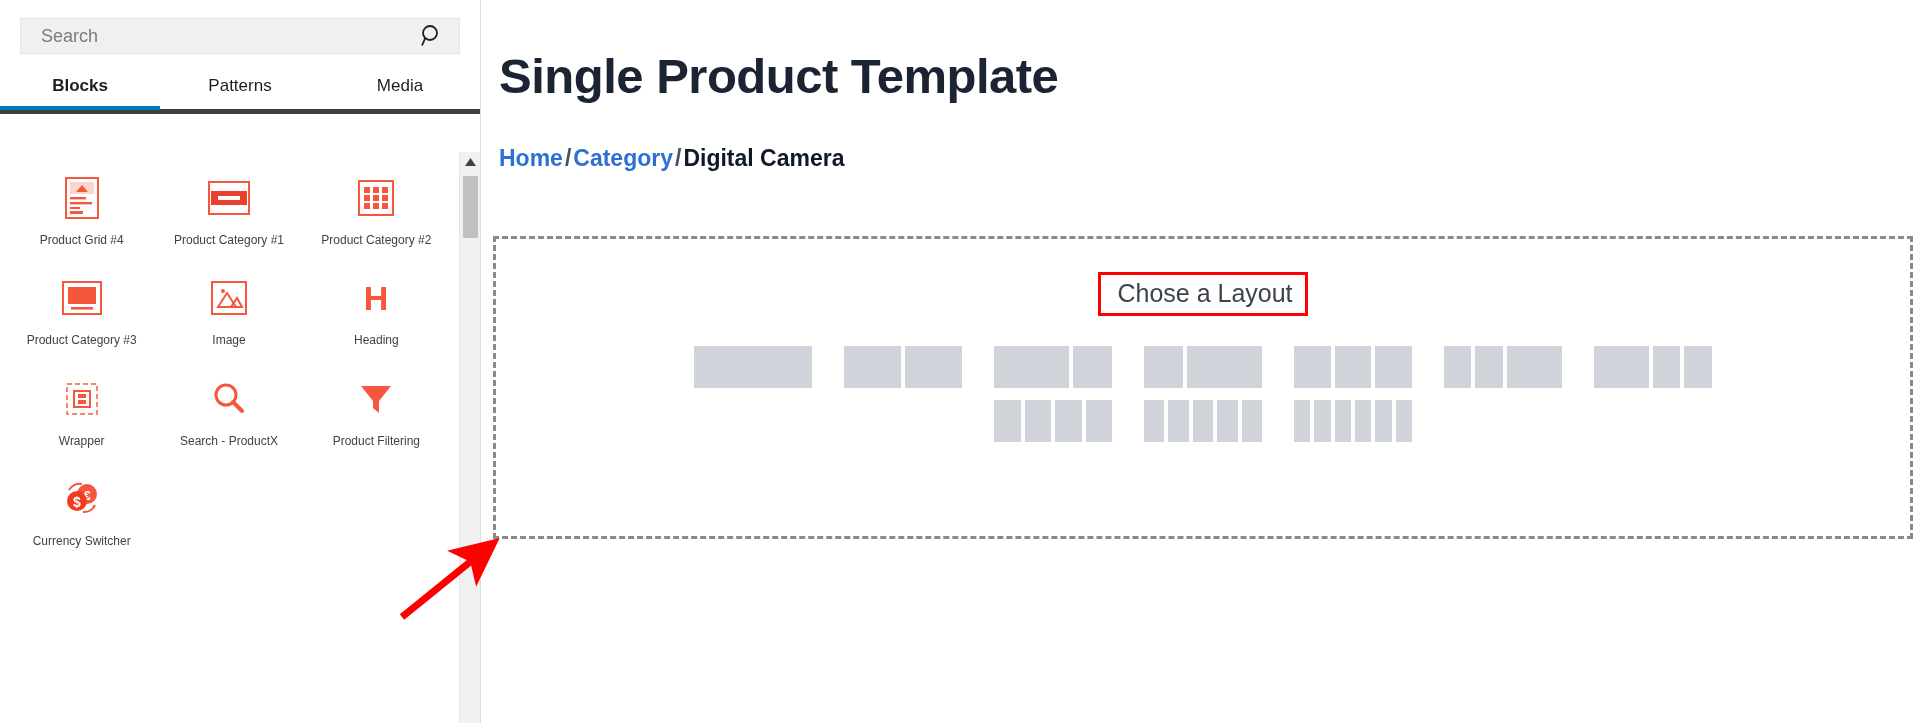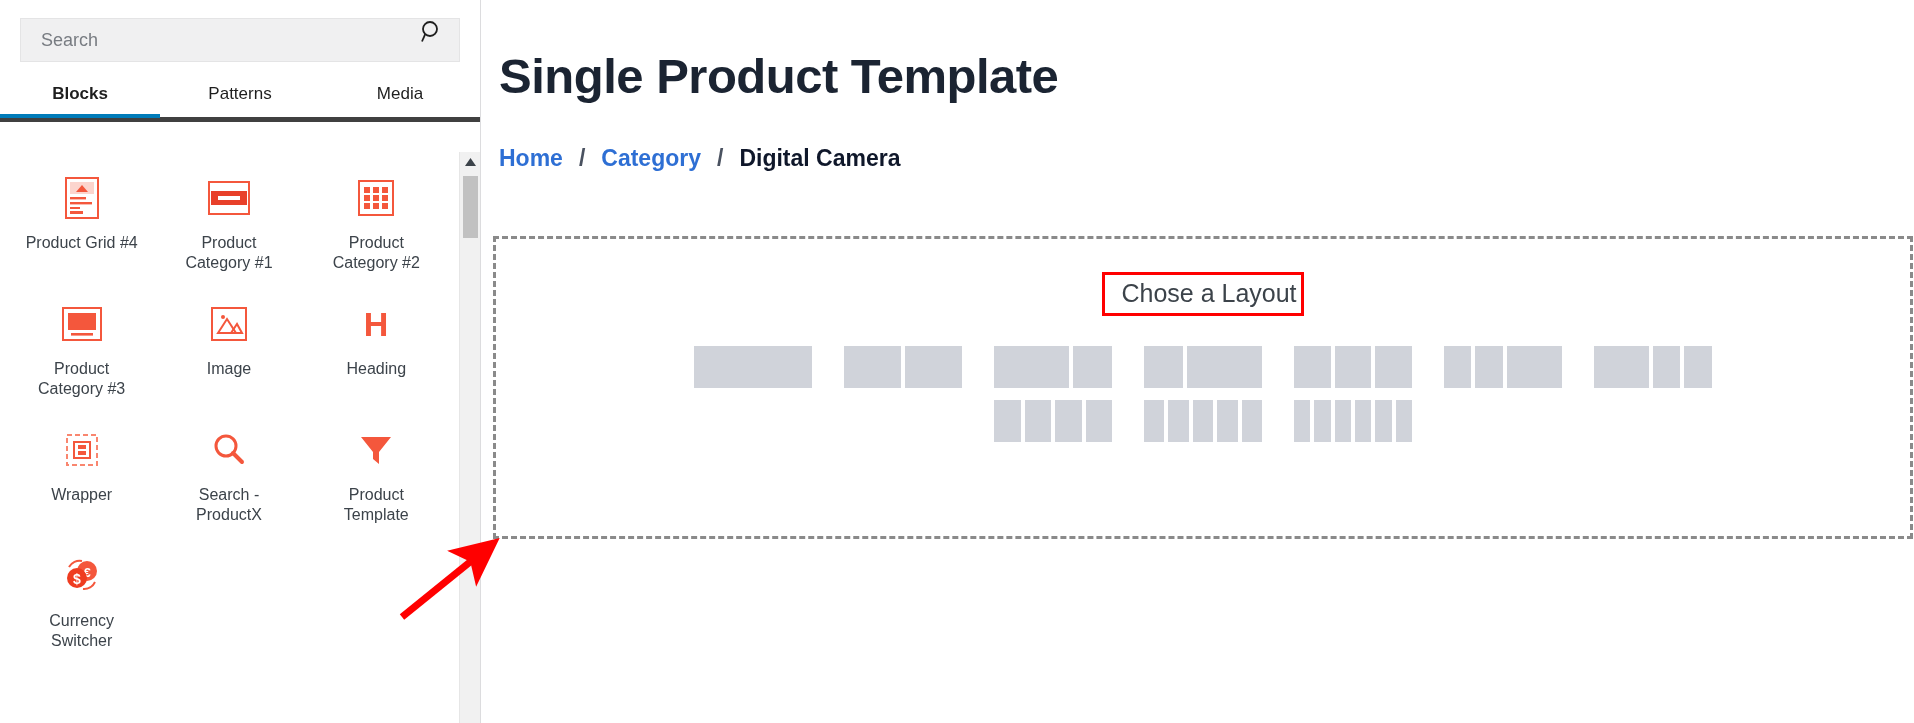--- a/index.html
+++ b/index.html
@@ -18,22 +18,22 @@
     background: #ffffff;
     border-right: 1px solid #dcdcde;
     position: relative;
     flex: 0 0 481px;
   }
   .search-wrap { padding: 18px 20px 0 20px; }
   .search-box {
     position: relative;
     background: #f0f0f1;
     border: 1px solid #e4e4e5;
-    height: 44px;
-    display: flex; 
+    height: 36px;
+    display: flex; align-items: center;
     padding: 0 14px 0 18px;
   }
   .search-box input {
     border: 0; background: transparent; outline: none;
     font-family: "Liberation Sans", sans-serif;
     font-size: 18px; color: #2c3338; flex: 1;
   }
   .search-box input::placeholder { color: #787c82; }
   .search-ico { width: 26px; height: 26px; flex: 0 0 26px; }
 
@@ -70,21 +70,21 @@
   .block-item {
     display: flex; flex-direction: column;
     align-items: center; justify-content: flex-start;
     padding: 10px 6px 8px 6px;
     cursor: pointer;
     position: relative;
   }
   .block-ico { height: 48px; display: flex; align-items: center; justify-content: center; }
   .block-label {
     margin-top: 11px;
-    font-size: 16px; line-height: 1.28;
+    font-size: 12px; line-height: 1.28;
     color: #3c434a; text-align: center;
     max-width: 118px;
   }
   .block-item.highlight { }
   .hl-box {
     position: absolute;
     border: 4px solid #ff0000;
     pointer-events: none;
   }
 
@@ -112,40 +112,40 @@
     font-weight: bold;
     font-size: 49px;
     letter-spacing: -0.5px;
     color: #1b2432;
     margin: 0 0 0 18px;
   }
   .breadcrumb {
     margin: 41px 0 0 18px;
     font-size: 23px; font-weight: bold;
     color: #1b2432;
-    display: flex; align-items: center; gap: 16px; text-align: right;
+    display: flex; align-items: center; gap: 2px; text-align: right;
   }
   .breadcrumb a { color: #2e6fd4; text-decoration: none; cursor: pointer; }
   .breadcrumb .sep { color: #4a5260; font-weight: bold; }
   .breadcrumb .current { color: #0f172a; }
   #dropzone {
     position: absolute;
     left: 12px; top: 236px;
     width: 1420px; height: 303px;
     border: 3px dashed #8a8a8a;
     background: #fff;
   }
   .dz-title-wrap {
     display: flex; justify-content: center;
     margin-top: 33px;
   }
   .dz-title {
     position: relative;
     font-size: 25px; color: #3c434a;
-    padding: 5px 4px 7px 16px;
+    padding: 5px 12px 7px 16px;
     border: 3px solid #ff0000;
     background: #fff;
     line-height: 1.05;
   }
   .variations {
     margin-top: 30px;
     display: flex; flex-direction: column; align-items: center; gap: 12px;
   }
   .var-row { display: flex; gap: 32px; justify-content: center; }
   .variation { display: flex; gap: 4px; cursor: pointer; }
@@ -288,21 +288,21 @@
           </span>
           <span class="block-label">Search - ProductX</span>
         </div>
 
         <div class="block-item">
           <span class="block-ico">
             <svg width="40" height="38" viewBox="0 0 40 38">
               <polygon points="5,6 35,6 23,21 23,33 17,28 17,21" fill="#f4573c"></polygon>
             </svg>
           </span>
-          <span class="block-label">Product Template</span>
+          <span class="block-label">Product Filtering</span>
         </div>
 
         <div class="block-item">
           <span class="block-ico">
             <svg width="40" height="38" viewBox="0 0 40 38">
               <circle cx="25" cy="14" r="10" fill="#f4573c"></circle>
               <text x="25" y="20" font-family="Liberation Sans, sans-serif" font-size="13" font-weight="bold" fill="#ffffff" text-anchor="middle">€</text>
               <circle cx="15" cy="21" r="10" fill="#ef3c20"></circle>
               <text x="15" y="27" font-family="Liberation Sans, sans-serif" font-size="14" font-weight="bold" fill="#ffffff" text-anchor="middle">$</text>
               <path d="M7 10 A12 12 0 0 1 20 4" fill="none" stroke="#f4573c" stroke-width="2"></path>

